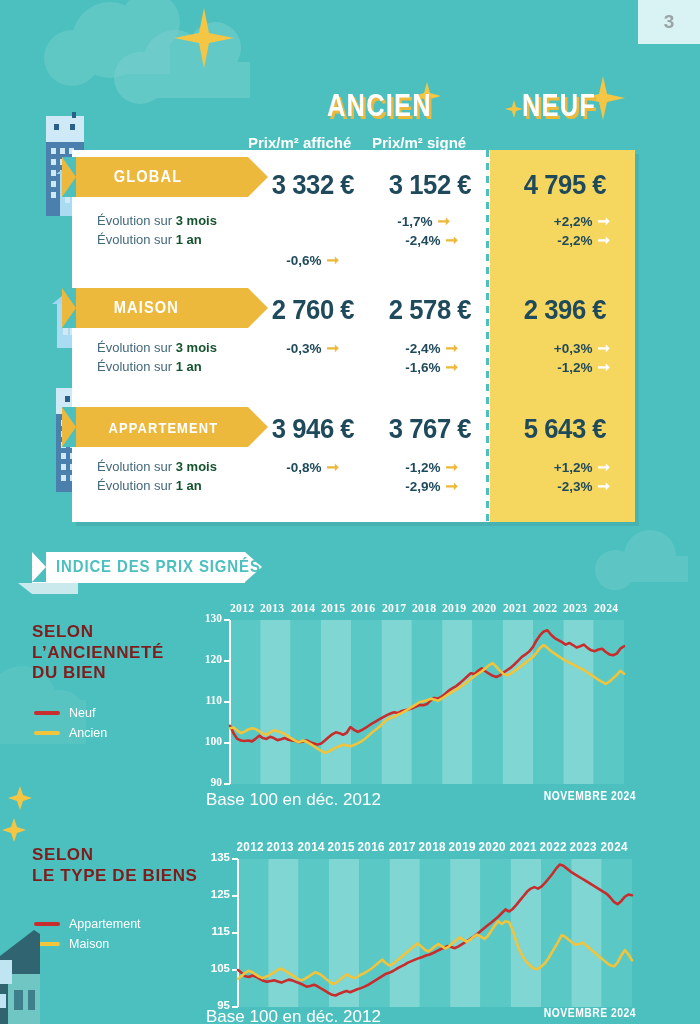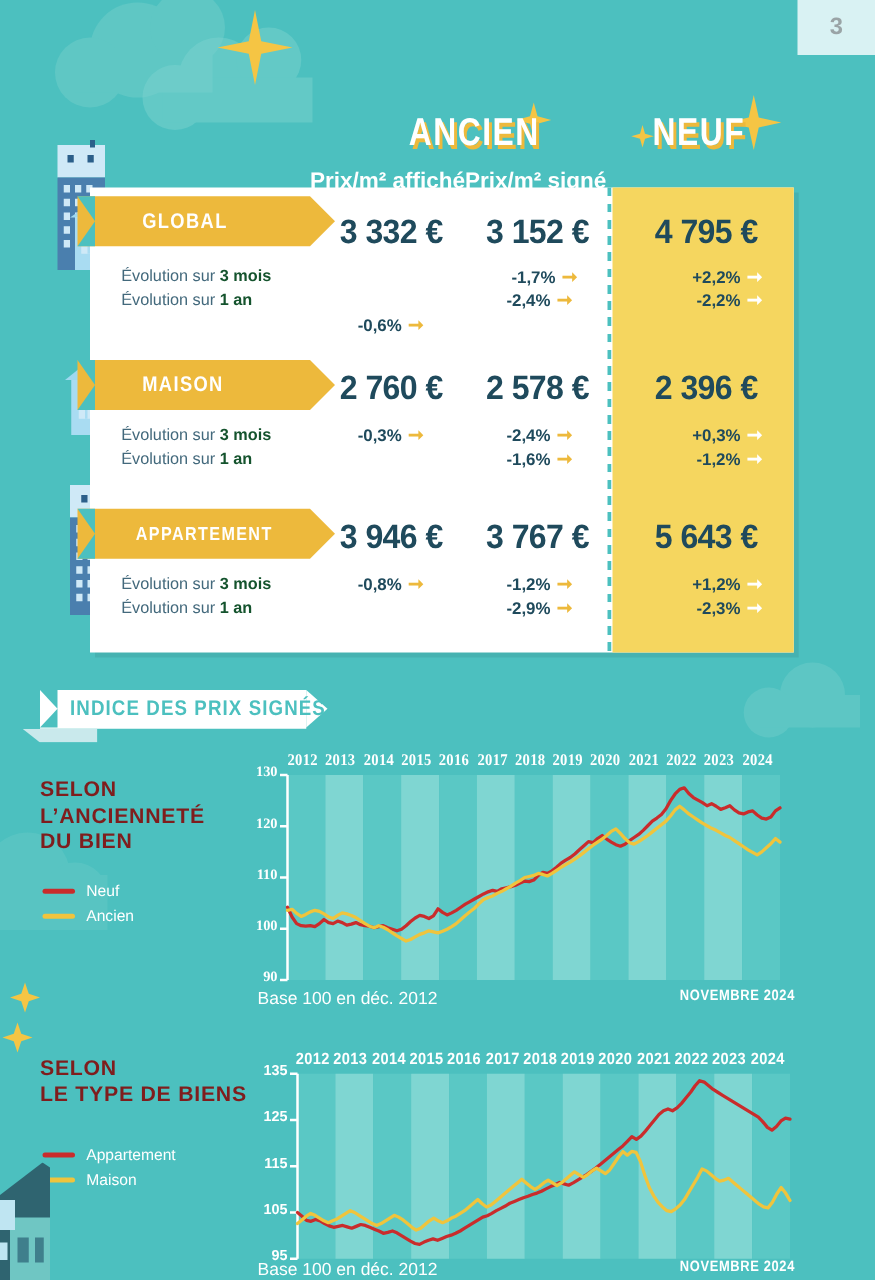--- a/index.html
+++ b/index.html
@@ -28,21 +28,21 @@
     font-family:"Liberation Sans", sans-serif;
     font-size:31px;letter-spacing:1.5px;
     transform:scaleX(.82);transform-origin:left center;
     text-shadow:3px 3px 0 #edb93c;
     white-space:nowrap;
   }
   #h-ancien{left:327px;top:88px;}
   #h-neuf{left:522px;top:88px;}
 
   .subhead{
-    position:absolute;color:#ffffff;font-weight:bold;font-size:18px;
+    position:absolute;color:#ffffff;font-weight:bold;font-size:15px;
     white-space:nowrap;
   }
   #sh-affiche{left:248px;top:134px;}
   #sh-signe{left:372px;top:134px;}
 
   
   .card{
     position:absolute;left:72px;top:150px;width:563px;height:372px;
     background:#ffffff;
     box-shadow:4px 4px 0 rgba(0,0,0,.07);
@@ -136,21 +136,21 @@
 
   .plotwrap{position:absolute;}
   .yt{
     position:absolute;color:#ffffff;font-size:11.5px;font-weight:bold;
     text-align:right;width:26px;
   }
   .xt{
     position:absolute;color:#ffffff;font-size:13px;font-weight:bold;
     letter-spacing:.3px;transform:scaleX(.9);transform-origin:center;
   }
-  .foot-l{position:absolute;color:#ffffff;font-size:14px;}
+  .foot-l{position:absolute;color:#ffffff;font-size:17px;}
   .foot-r{
     position:absolute;color:#ffffff;font-size:12px;font-weight:bold;
     letter-spacing:.6px;transform:scaleX(.86);transform-origin:right center;
     right:0;text-align:right;white-space:nowrap;
   }
 </style>
 </head>
 <body>
 
 <div class="stage">
@@ -312,21 +312,21 @@
     <div class="lbl">GLOBAL</div>
   </div>
   <div class="bigval" style="left:253px;top:170px;width:120px;text-align:center;">3 332 €</div>
   <div class="bigval" style="left:370px;top:170px;width:120px;text-align:center;">3 152 €</div>
   <div class="bigval" style="left:500px;top:170px;width:130px;text-align:center;">4 795 €</div>
 
   <div class="evolabel" style="left:97px;top:213px;"><span>Évolution sur </span><b>3 mois</b></div>
   <div class="evolabel" style="left:97px;top:232px;"><span>Évolution sur </span><b>1 an</b></div>
 
   <div class="evoval" style="left:253px;top:212px;width:86px;margin-top:39px;"><span>-0,6%</span><span class="arw down">➞</span></div>
-  <div class="evoval" style="left:376px;top:212px;width:86px;"><span>-1,7%</span><span class="arw down">➞</span></div>
+  <div class="evoval" style="left:364px;top:212px;width:86px;"><span>-1,7%</span><span class="arw down">➞</span></div>
   <div class="evoval" style="left:372px;top:231px;width:86px;"><span>-2,4%</span><span class="arw down">➞</span></div>
   <div class="evoval" style="left:500px;top:212px;width:110px;"><span>+2,2%</span><span class="arw upw">➞</span></div>
   <div class="evoval" style="left:500px;top:231px;width:110px;"><span>-2,2%</span><span class="arw downw">➞</span></div>
 
   <div class="ribbon" style="left:100px;top:288px;width:148px;">
     <div class="tailbox"></div>
       <div class="notch"></div>
       <div class="tip"></div>
     <div class="lbl">MAISON</div>
   </div>

